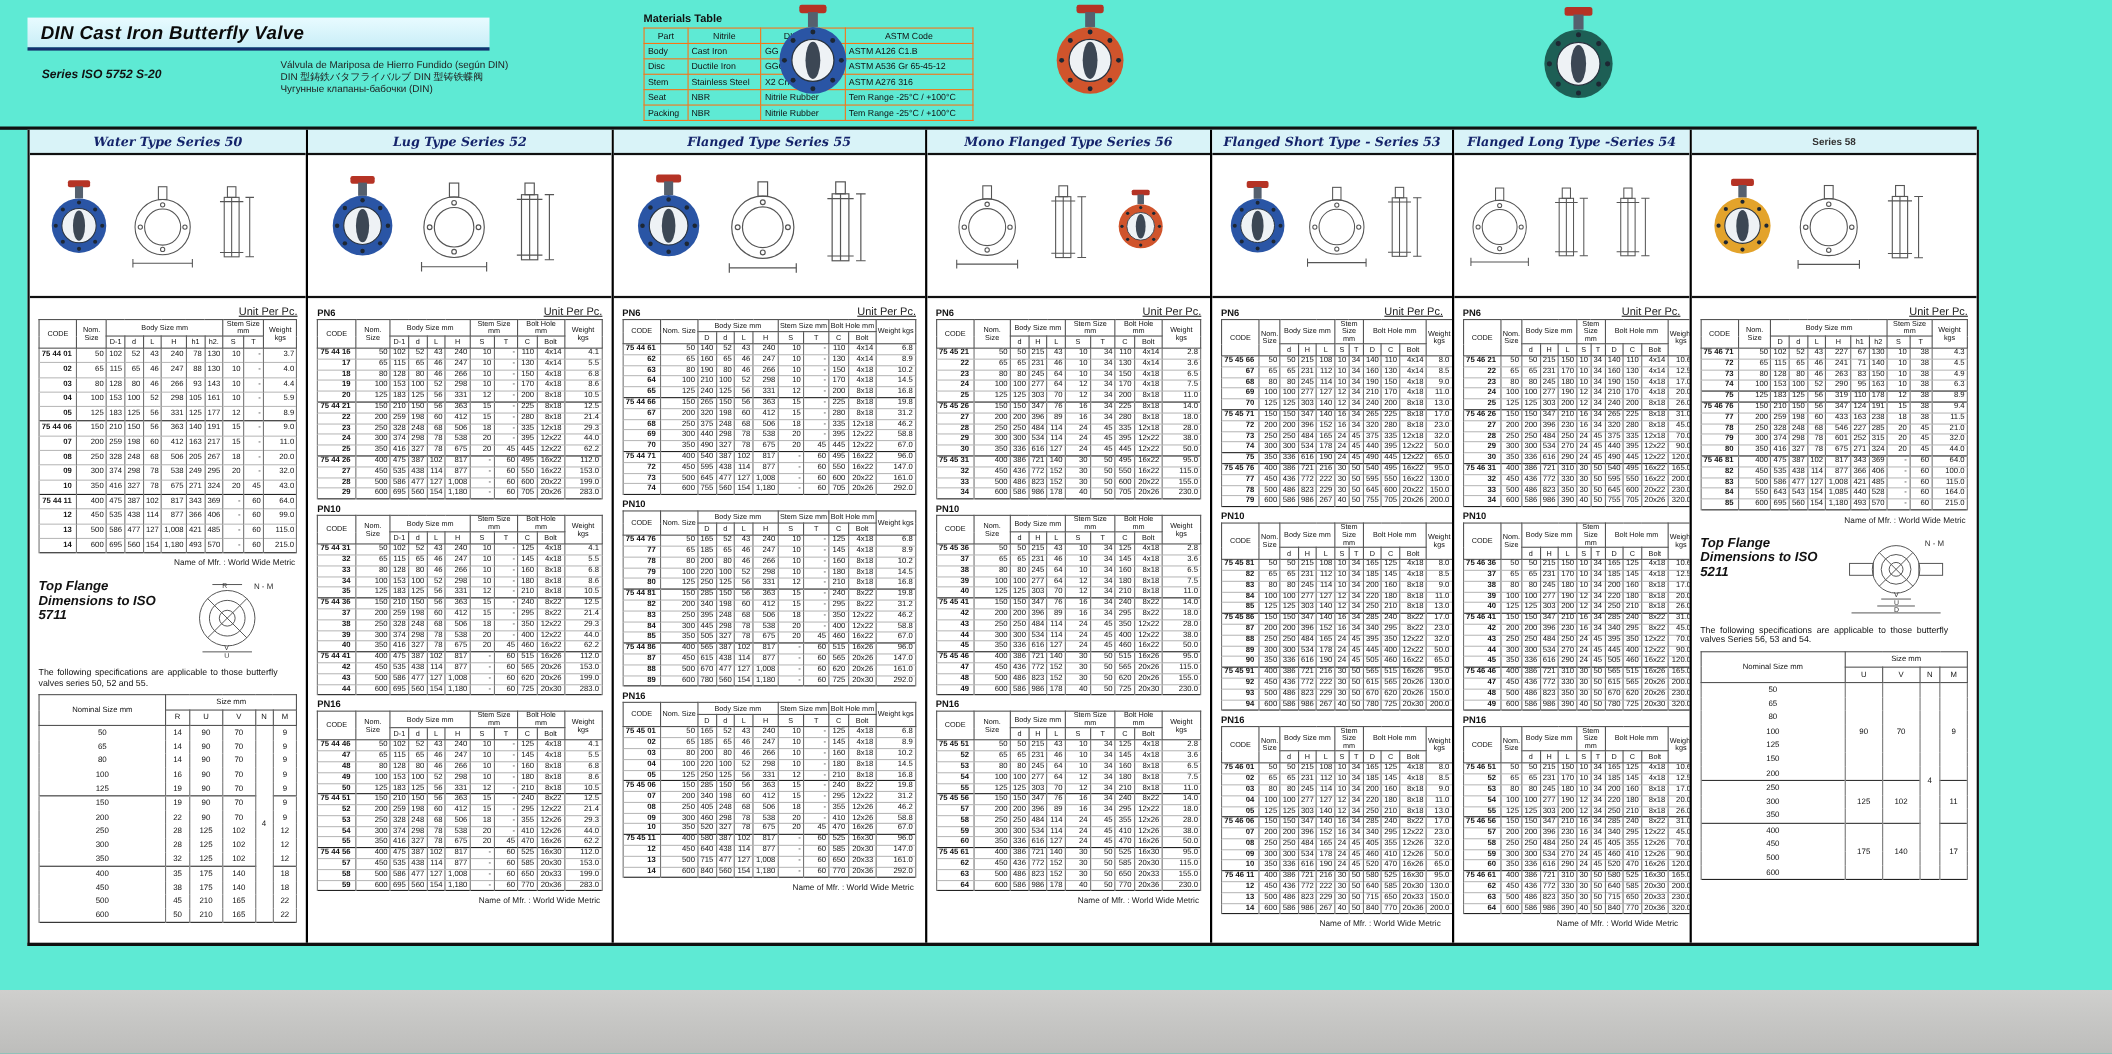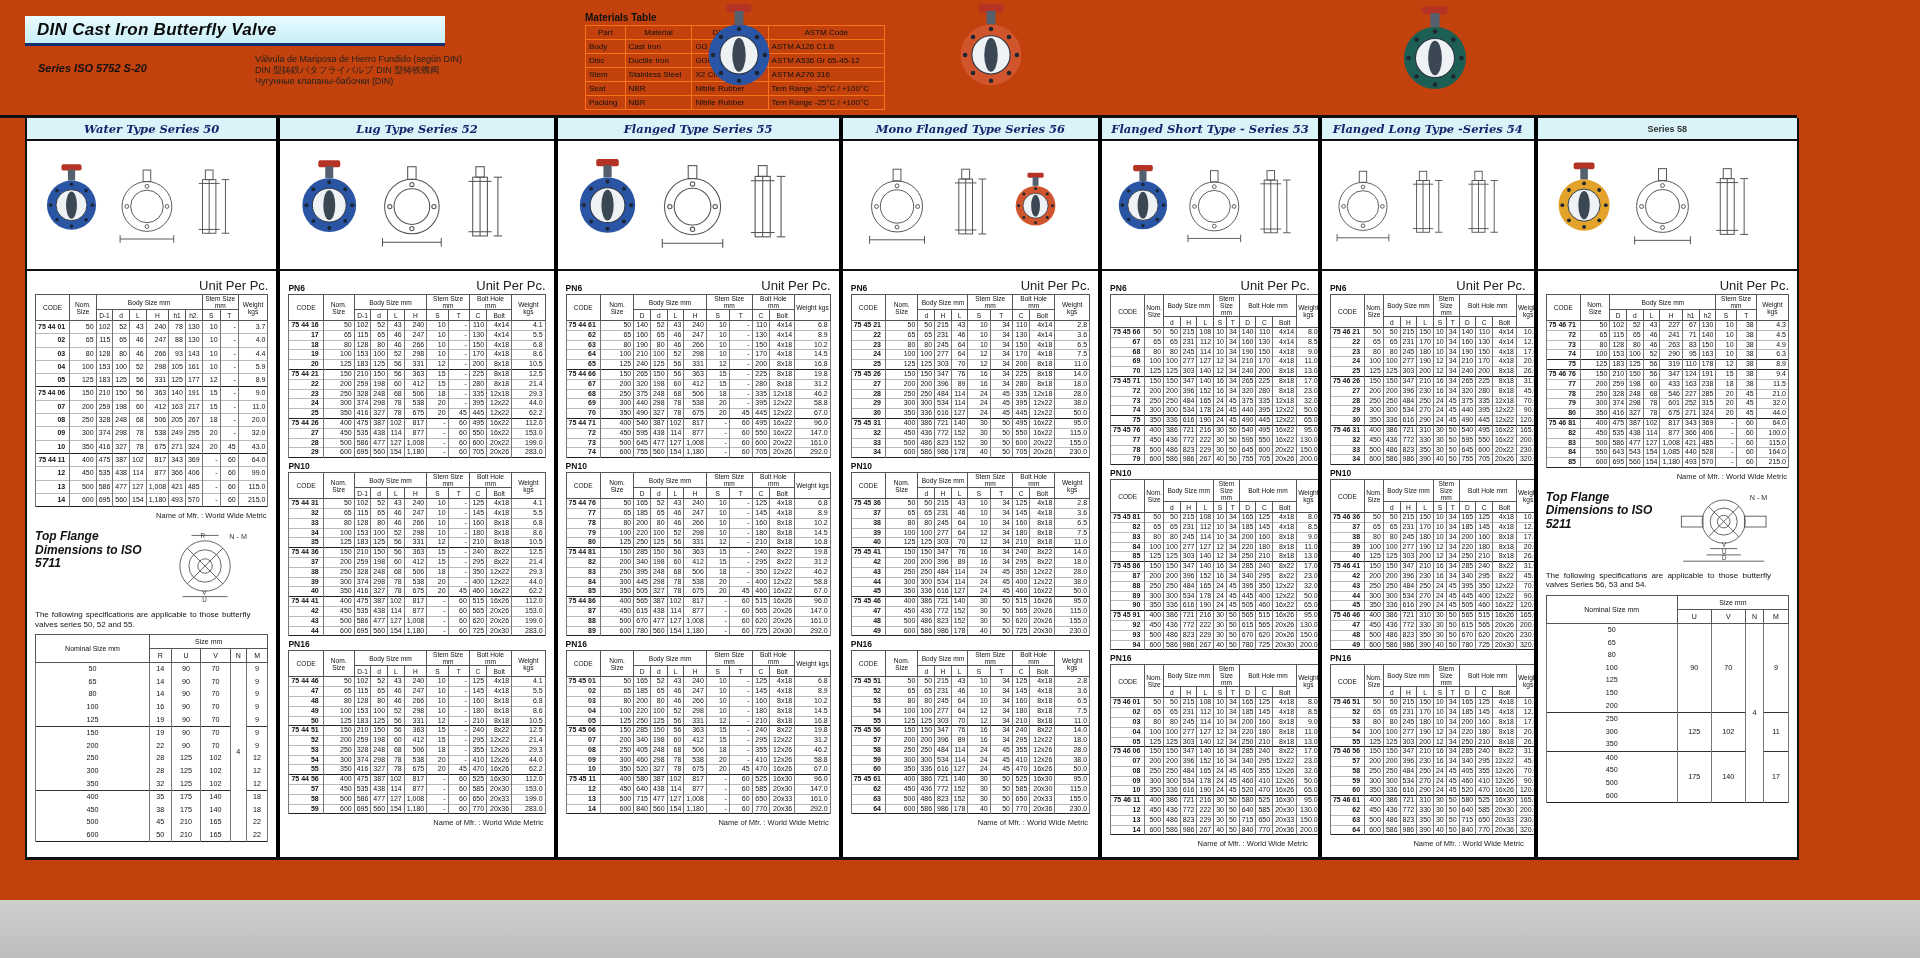--- a/index.html
+++ b/index.html
@@ -1,47 +1,47 @@
 <!DOCTYPE html>
 <html><head>
 <meta charset="utf-8">
 <style>
   html,body{margin:0;padding:0;background:#888;}
-  .page{position:relative;width:1920px;height:958px;background:#c2410c;overflow:hidden;
+  .page{position:relative;width:1920px;height:958px;background:#5eead4;overflow:hidden;
         font-family:"Liberation Sans",sans-serif;color:#111;}
   
   .title-band{position:absolute;left:25px;top:16px;width:420px;height:30px;
     background:linear-gradient(#e8fbff,#c9eef7);border-bottom:3px solid #14306e;
     display:flex;align-items:center;padding-left:12px;box-sizing:border-box;}
   .title-band .t{font:italic bold 17px "Liberation Sans",sans-serif;color:#0a0a0a;letter-spacing:.3px;}
   .series-label{position:absolute;left:38px;top:62px;font:italic bold 11px "Liberation Sans",sans-serif;}
   .subtitle{position:absolute;left:255px;top:54px;font-size:9px;line-height:11px;color:#222;}
   .materials{position:absolute;left:585px;top:12px;width:300px;}
   .materials .m-title{font:bold 10px "Liberation Sans",sans-serif;margin-bottom:2px;}
   .materials table{border-collapse:collapse;width:100%;}
   .materials th,.materials td{border:1px solid #f97316;font-size:8px;padding:1px 3px;text-align:left;height:11px;}
   .materials th{text-align:center;font-weight:normal;}
   .photo{position:absolute;}
   
   .rule-top{position:absolute;left:0;top:115px;width:1797px;height:3px;background:#101010;}
   .cols{position:absolute;left:25px;top:118px;width:1770px;height:739px;display:flex;
         border-left:2px solid #101010;border-right:2px solid #101010;border-bottom:3px solid #101010;
         background:#fff;}
-  .col{box-sizing:border-box;border-right:4px solid #000000;overflow:hidden;}
+  .col{box-sizing:border-box;border-right:2px solid #000000;overflow:hidden;}
   .col:last-child{border-right:none;}
   .col-head{height:21px;background:#d9f3f8;border-bottom:2px solid #101010;
     display:flex;align-items:center;justify-content:center;
     font:italic bold 11.5px "DejaVu Serif",serif;color:#15246b;}
   .col-head.plain{font:bold 9px "Liberation Sans",sans-serif;color:#333;font-style:normal;}
   .draw{height:128px;border-bottom:2px solid #101010;display:flex;align-items:center;justify-content:center;}
   .draw svg{width:96%;height:118px;}
   .tables-wrap{padding:4px 8px 0 8px;}
   .tbl-top{display:flex;justify-content:space-between;align-items:flex-end;margin:3px 0 1px 0;}
   .pn-label{font:bold 8.5px "Liberation Sans",sans-serif;}
-  .unit-label{font-size:13px;color:#222;}
+  .unit-label{font-size:10px;color:#222;text-decoration:underline;}
   table.spec{border-collapse:collapse;width:100%;table-layout:auto;}
   table.spec th{border:1px solid #555;font-size:6.6px;font-weight:normal;text-align:center;
     padding:0 1px;height:10px;line-height:7px;}
   table.spec td{border-left:1px solid #777;border-right:1px solid #777;border-top:1px solid #bbb;
     font-size:7px;text-align:right;padding:0 2px;height:8.8px;line-height:8.8px;white-space:nowrap;}
   table.spec tr.grp td{border-top:1.4px solid #222;}
   table.spec tbody{border-bottom:1.6px solid #222;}
   table.spec td.code{font-weight:bold;text-align:right;padding-right:4px;}
   table.spec.tall td{height:12.3px;line-height:12.3px;}
   .mfr-note{font-size:7.5px;text-align:right;margin:4px 2px 2px 0;color:#222;}
@@ -117,21 +117,21 @@
     <div>DIN 型鋳鉄バタフライバルブ  DIN 型铸铁蝶阀</div>
     <div>Чугунные клапаны-бабочки (DIN)</div>
   </div>
 
   <div class="materials">
     <div class="m-title">Materials Table</div>
     <table>
         <thead>
           <tr>
             <th>Part</th>
-            <th>Material</th>
+            <th>Nitrile</th>
             <th>DIN Code</th>
             <th>ASTM Code</th>
           </tr>
         </thead>
         <tbody>
           <tr>
             <td>Body</td>
             <td>Cast Iron</td>
             <td>GG 25</td>
             <td>ASTM A126 C1.B</td>

